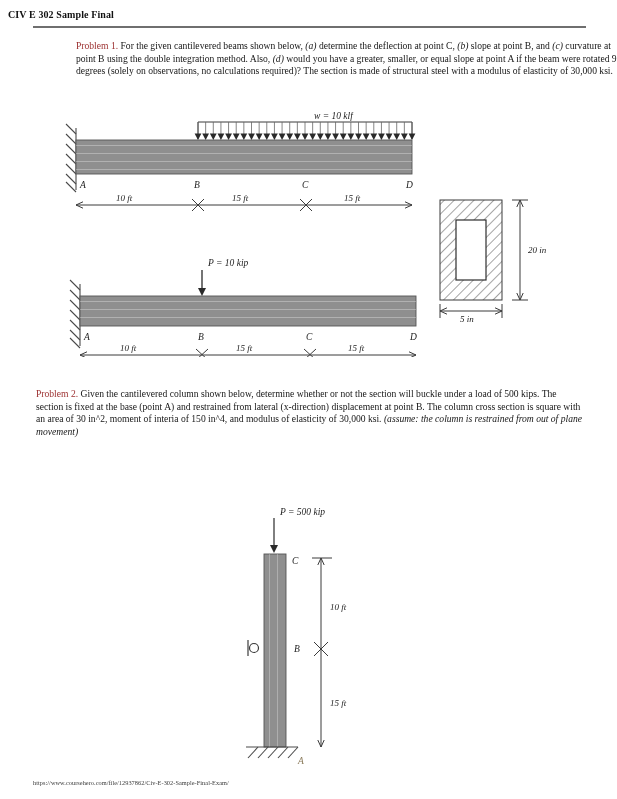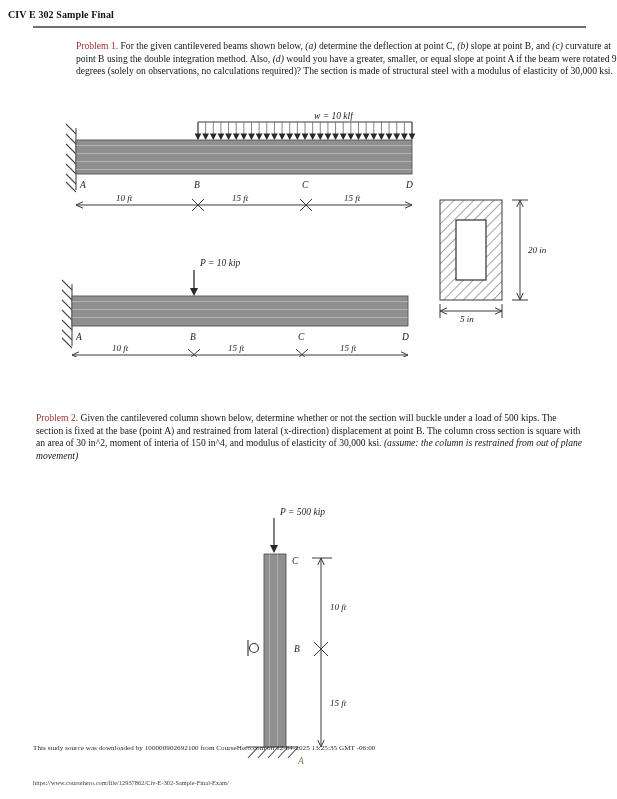--- a/index.html
+++ b/index.html
@@ -44,21 +44,21 @@
 
   
   .para {
     position: absolute;
     font-size: 9.6px;
     line-height: 12.6px;
     text-align: left;
     color: #161616;
   }
   .p1 { top: 40px; left: 36px; width: 548px; margin-left: 40px; }
-  .p2 { top: 388px; left: 36px; width: 548px; margin-top: 24px; }
+  .p2 { top: 388px; left: 36px; width: 548px; }
   .prob-label { color: #9c3030; }
   .it { font-style: italic; }
 
   
   .footer-note {
     position: absolute;
     top: 744px;
     left: 33px;
     font-size: 7.1px;
     color: #2a2a2a;
@@ -71,21 +71,21 @@
     font-size: 6.3px;
     color: #3a3a3a;
     letter-spacing: .05px;
   }
 
   
   .fig { position: absolute; }
   .fig svg { display: block; }
   .fig-beam1 { top: 112px; left: 52px; }
   .fig-section { top: 192px; left: 432px; }
-  .fig-beam2 { top: 252px; left: 48px; }
+  .fig-beam2 { top: 252px; left: 56px; }
   .fig-column { top: 462px; left: 236px; margin-top: 44px; }
 </style>
 </head>
 <body>
 
 <div class="page">
 
   <div class="doc-header">CIV E 302 Sample Final</div>
   <div class="header-rule"></div>
 
@@ -319,16 +319,15 @@
         <path d="M85 52 l-3.2 7 M85 52 l3.2 7"></path>
         <path d="M85 241 l-3.2 -7 M85 241 l3.2 -7"></path>
         <line x1="76" y1="52" x2="96" y2="52"></line>
         <path d="M78 136 l14 14 M92 136 l-14 14"></path>
       </g>
       <text x="94" y="104" font-family="Liberation Serif, serif" font-size="9" font-style="italic" fill="#222">10 ft</text>
       <text x="94" y="200" font-family="Liberation Serif, serif" font-size="9" font-style="italic" fill="#222">15 ft</text>
     </svg>
   </div>
 
-  <div class="footer-note">This study source was downloaded by 100000902692100 from CourseHero.com on 12-04-2025 13:25:35 GMT -06:00</div>
   <div class="footer-url">https://www.coursehero.com/file/12937862/Civ-E-302-Sample-Final-Exam/</div>
 
 </div>
 
 </body></html>

